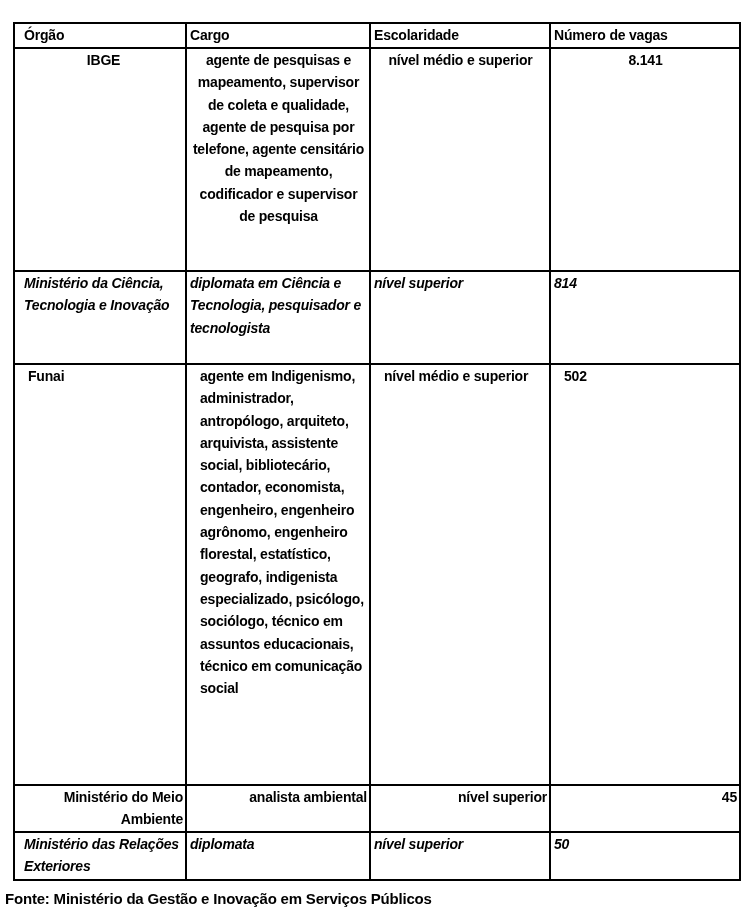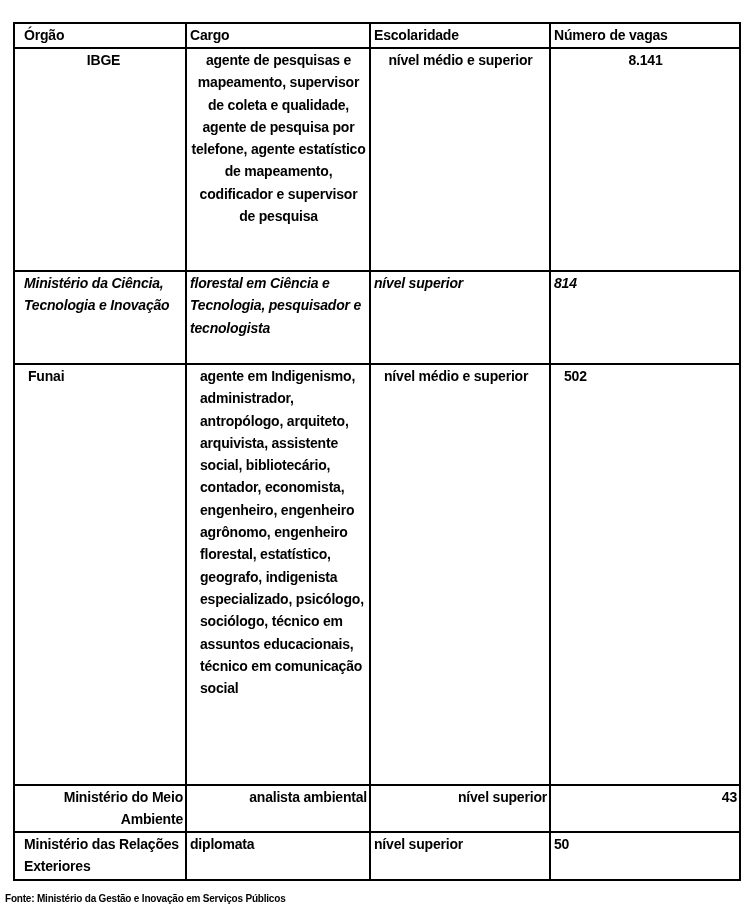--- a/index.html
+++ b/index.html
@@ -37,23 +37,23 @@
     padding: 0 2px 0 3px;
     word-wrap: break-word;
     overflow: hidden;
   }
   th { height: 23px; white-space: nowrap; }
   th:first-child, td:first-child { padding-left: 9px; margin-top: 9px; }
   tbody tr:nth-child(1) td { height: 221px; text-align: center; }
   tbody tr:nth-child(2) td { height: 91px; font-style: italic; }
   tbody tr:nth-child(3) td { height: 419px; padding-left: 13px; }
   tbody tr:nth-child(4) td { height: 45px; text-align: right; }
-  tbody tr:nth-child(5) td { height: 46px; }
+  tbody tr:nth-child(5) td { height: 46px; font-style: italic; }
   .source-note {
-    font-size: 10px;
+    font-size: 15px;
     letter-spacing: -0.2px;
     font-weight: bold;
     margin: 7px 0 0 0;
     line-height: 21px;
   }
 </style>
 </head>
 <body>
 
 <div class="page">
@@ -68,41 +68,41 @@
       <tr>
           <th>Órgão</th>
           <th>Cargo</th>
           <th>Escolaridade</th>
           <th>Número de vagas</th>
         </tr>
     </thead>
     <tbody>
         <tr>
           <td>IBGE</td>
-          <td>agente de pesquisas e mapeamento, supervisor de coleta e qualidade, agente de pesquisa por telefone, agente estatístico de mapeamento, codificador e supervisor de pesquisa</td>
+          <td>agente de pesquisas e mapeamento, supervisor de coleta e qualidade, agente de pesquisa por telefone, agente censitário de mapeamento, codificador e supervisor de pesquisa</td>
           <td>nível médio e superior</td>
           <td>8.141</td>
         </tr>
         <tr>
           <td>Ministério da Ciência, Tecnologia e Inovação</td>
-          <td>florestal em Ciência e Tecnologia, pesquisador e tecnologista</td>
+          <td>diplomata em Ciência e Tecnologia, pesquisador e tecnologista</td>
           <td>nível superior</td>
           <td>814</td>
         </tr>
         <tr>
           <td>Funai</td>
           <td>agente em Indigenismo, administrador, antropólogo, arquiteto, arquivista, assistente social, bibliotecário, contador, economista, engenheiro, engenheiro agrônomo, engenheiro florestal, estatístico, geografo, indigenista especializado, psicólogo, sociólogo, técnico em assuntos educacionais, técnico em comunicação social</td>
           <td>nível médio e superior</td>
           <td>502</td>
         </tr>
         <tr>
           <td>Ministério do Meio Ambiente</td>
           <td>analista ambiental</td>
           <td>nível superior</td>
-          <td>43</td>
+          <td>45</td>
         </tr>
         <tr>
           <td>Ministério das Relações Exteriores</td>
           <td>diplomata</td>
           <td>nível superior</td>
           <td>50</td>
         </tr>
       </tbody>
   </table>
   <div class="source-note">Fonte: Ministério da Gestão e Inovação em Serviços Públicos</div>

